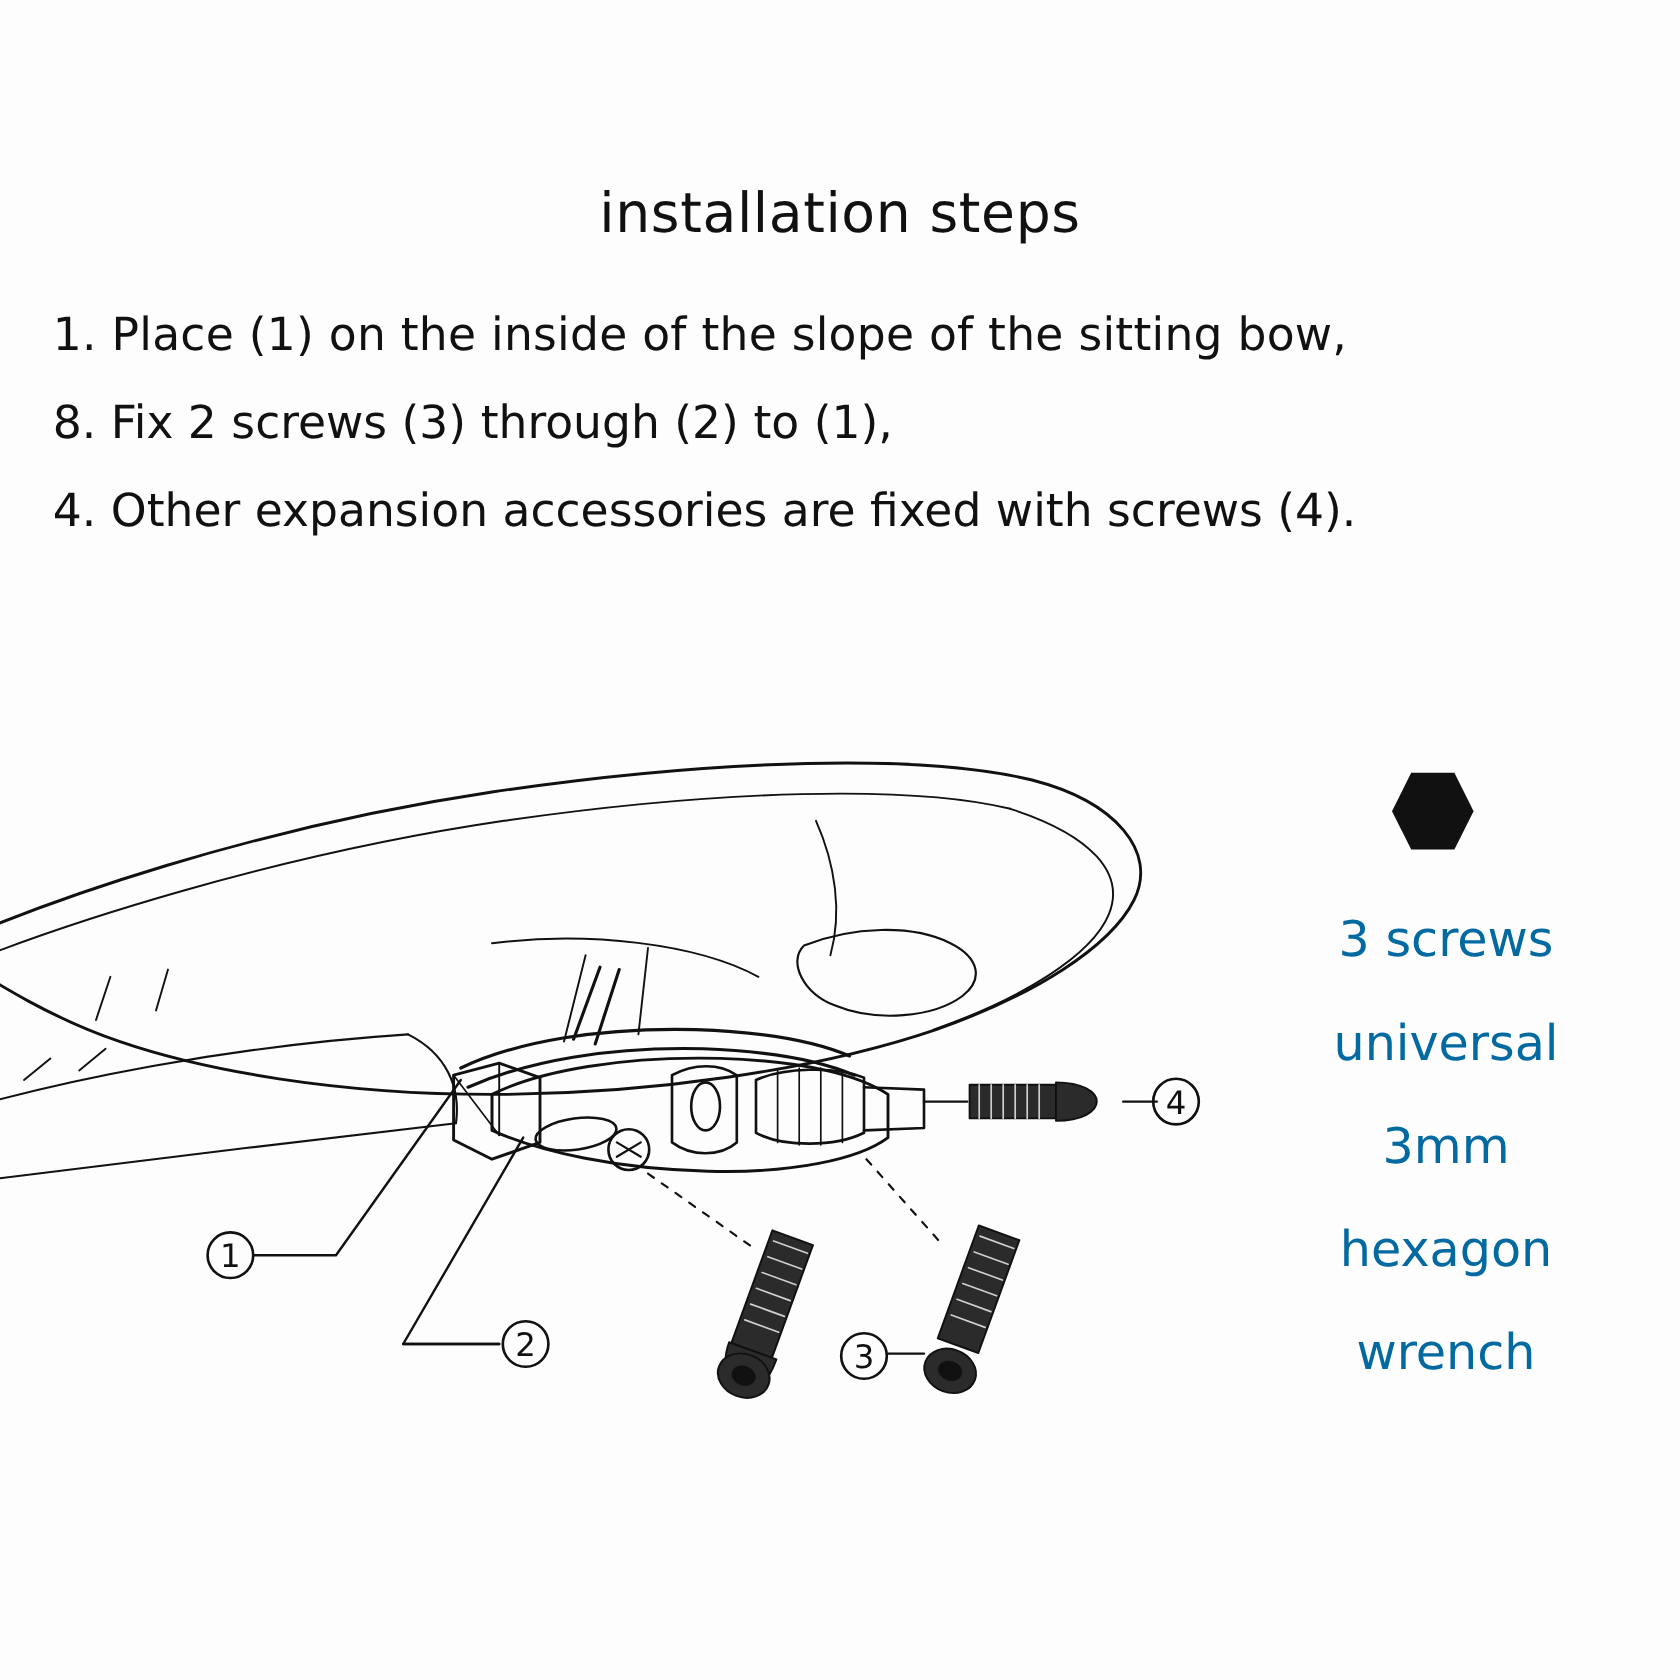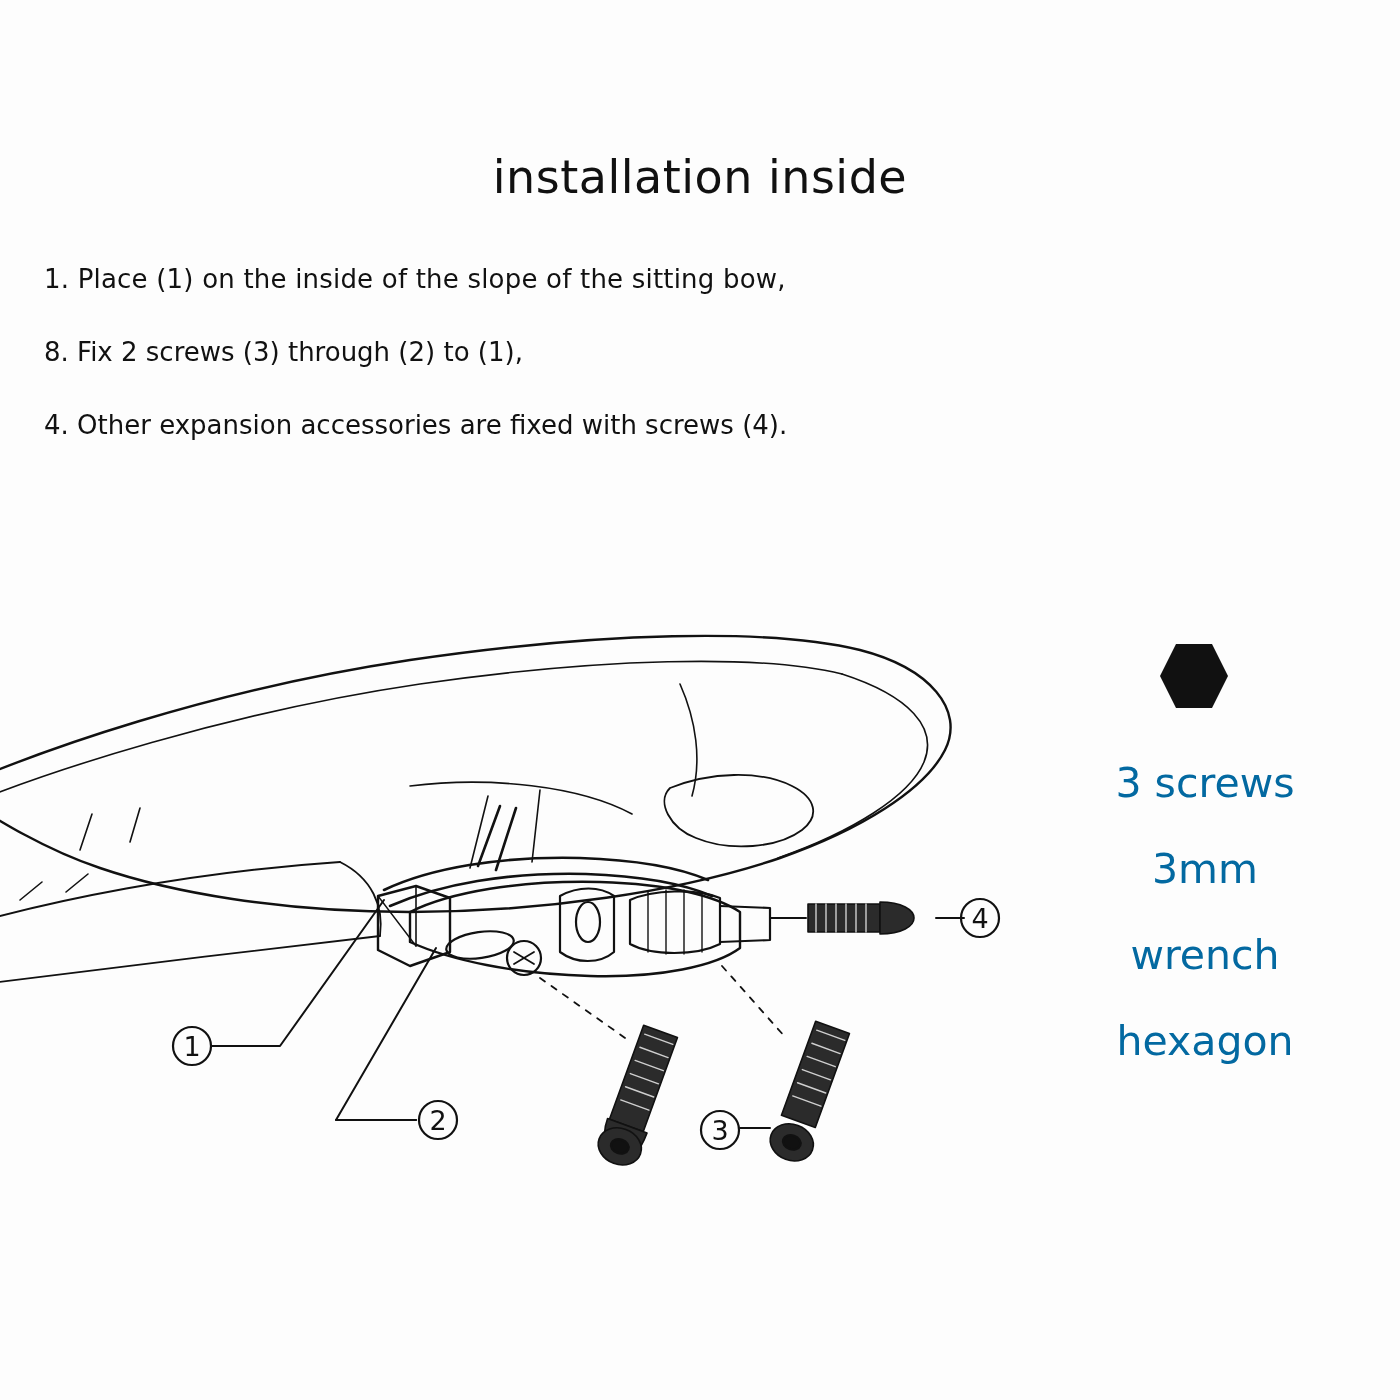--- a/index.html
+++ b/index.html
@@ -33,21 +33,21 @@
     color: #111;
   }
   
   .steps {
     position: absolute;
     top: 243px;
     left: 44px;
     width: 1320px;
   }
   .step {
-    font-size: 26px;
+    font-size: 38px;
     line-height: 73px;
     white-space: nowrap;
     color: #111;
   }
   .step-1 { letter-spacing: 0.2px; }
   .step-2 { letter-spacing: 0.1px; }
   
   .hex-badge {
     position: absolute;
     top: 640px;
@@ -79,39 +79,40 @@
   .drawing svg { display: block; }
   .callout-num {
     font-family: "DejaVu Sans", sans-serif;
   }
 </style>
 </head>
 <body>
 
 <div id="page">
 
-  <div class="title">installation inside</div>
+  <div class="title">installation steps</div>
 
   <div class="steps">
     <div class="step step-1">1. Place (1) on the inside of the slope of the sitting bow,</div>
     <div class="step">8. Fix 2 screws (3) through (2) to (1),</div>
     <div class="step">4. Other expansion accessories are fixed with screws (4).</div>
   </div>
 
   <div class="hex-badge">
     <svg width="72" height="72" viewBox="0 0 72 72">
       <polygon points="18,4 54,4 70,36 54,68 18,68 2,36" fill="#111111"></polygon>
     </svg>
   </div>
 
   <div class="info-col">
     <div class="info-line">3 screws</div>
+    <div class="info-line">universal</div>
     <div class="info-line">3mm</div>
+    <div class="info-line">hexagon</div>
     <div class="info-line">wrench</div>
-    <div class="info-line">hexagon</div>
   </div>
 
   <div class="drawing">
     <svg width="1060" height="700" viewBox="0 0 1060 700" fill="none" stroke="#111111" stroke-width="2.4" stroke-linecap="round" stroke-linejoin="round">
 
       <g>
         <path d="M -30 190 C 60 150, 230 90, 430 60 C 620 32, 790 28, 880 50
                  C 950 68, 985 110, 965 150 C 945 190, 880 230, 800 258
                  C 700 292, 560 312, 430 312"></path>
         <path d="M -30 190 C 10 215, 60 248, 120 268 C 190 292, 300 312, 430 312"></path>

